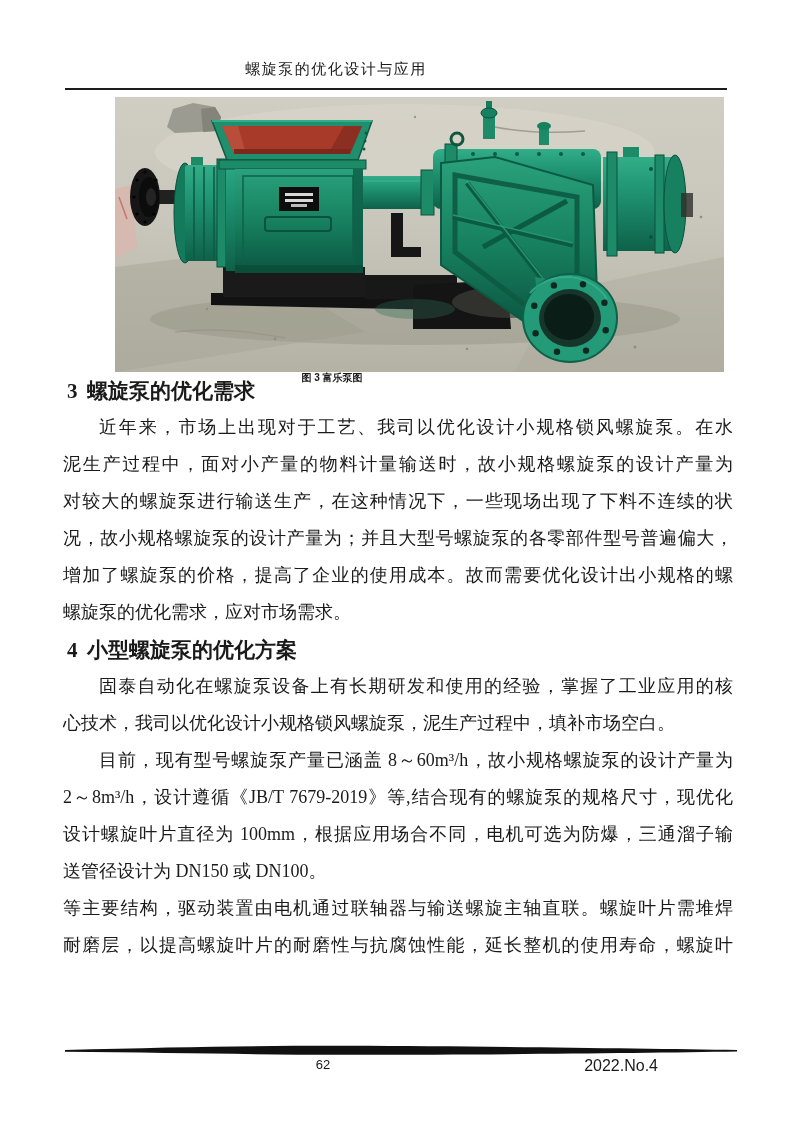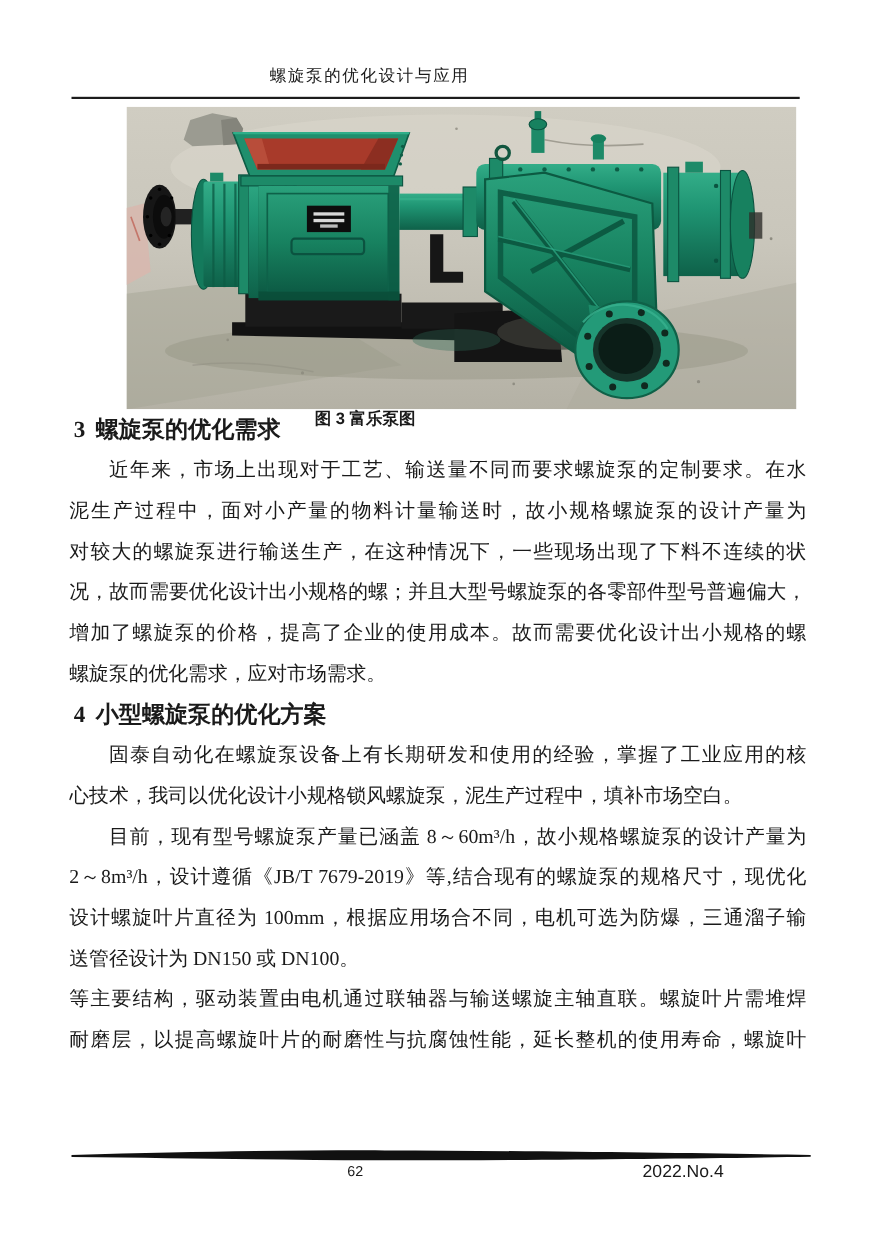--- a/index.html
+++ b/index.html
@@ -18,21 +18,21 @@
   }
   .head-rule{
     position:absolute;top:88px;left:65px;width:662px;height:2px;
     background:#1c1c1c;
   }
   .photo{
     position:absolute;top:97px;left:115px;width:609px;height:275px;margin:0;
   }
   .caption{
     position:absolute;top:371px;left:0;width:684px;box-sizing:border-box;padding-right:20px;
-    text-align:center;font-weight:bold;font-size:15px;
+    text-align:center;font-weight:bold;font-size:10px;
     font-family:"Liberation Sans","DejaVu Sans",sans-serif;
   }
   .content{
     position:absolute;top:372px;left:63px;width:670px;
   }
   .sec-heading{
     height:37px;line-height:37px;overflow:hidden;
     font-family:"Liberation Sans","DejaVu Sans",sans-serif;
     font-weight:bold;font-size:21px;
     padding-left:4px;
@@ -242,24 +242,24 @@
           <circle cx="536" cy="140" r="2" fill="#0b5340"></circle>
       </g>
     </svg>
   </figure>
 
   <div class="caption">图 3 富乐泵图</div>
 
   <div class="content">
       <div class="sec-heading"><span class="sec-num">3</span><span>螺旋泵的优化需求</span></div>
       <div class="para">
-        <div class="tline just ind">近年来，市场上出现对于工艺、输送量不同而要求螺旋泵的定制要求。在水</div>
+        <div class="tline just ind">近年来，市场上出现对于工艺、我司以优化设计小规格锁风螺旋泵。在水</div>
         <div class="tline just">泥生产过程中，面对小产量的物料计量输送时，故小规格螺旋泵的设计产量为</div>
         <div class="tline just">对较大的螺旋泵进行输送生产，在这种情况下，一些现场出现了下料不连续的状</div>
-        <div class="tline just">况，故而需要优化设计出小规格的螺；并且大型号螺旋泵的各零部件型号普遍偏大，</div>
+        <div class="tline just">况，故小规格螺旋泵的设计产量为；并且大型号螺旋泵的各零部件型号普遍偏大，</div>
         <div class="tline just">增加了螺旋泵的价格，提高了企业的使用成本。故而需要优化设计出小规格的螺</div>
         <div class="tline">螺旋泵的优化需求，应对市场需求。</div>
       </div>
       <div class="sec-heading"><span class="sec-num">4</span><span>小型螺旋泵的优化方案</span></div>
       <div class="para">
         <div class="tline just ind">固泰自动化在螺旋泵设备上有长期研发和使用的经验，掌握了工业应用的核</div>
         <div class="tline">心技术，我司以优化设计小规格锁风螺旋泵，泥生产过程中，填补市场空白。</div>
       </div>
       <div class="para">
         <div class="tline just ind">目前，现有型号螺旋泵产量已涵盖 8～60m³/h，故小规格螺旋泵的设计产量为</div>

